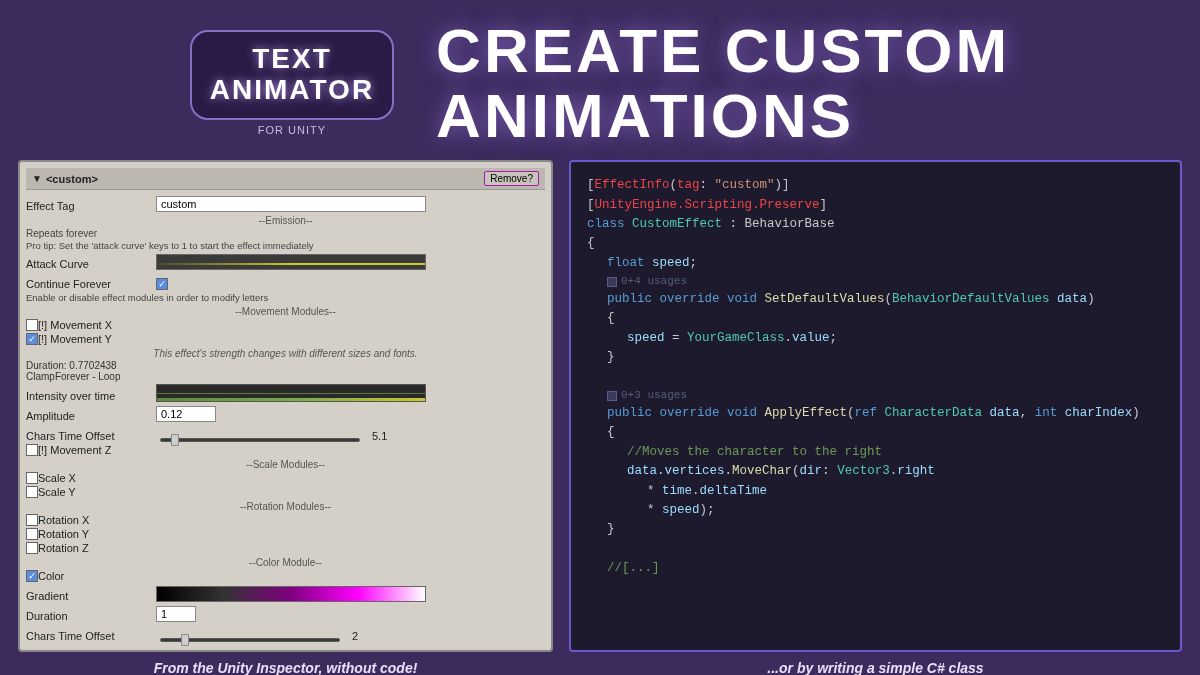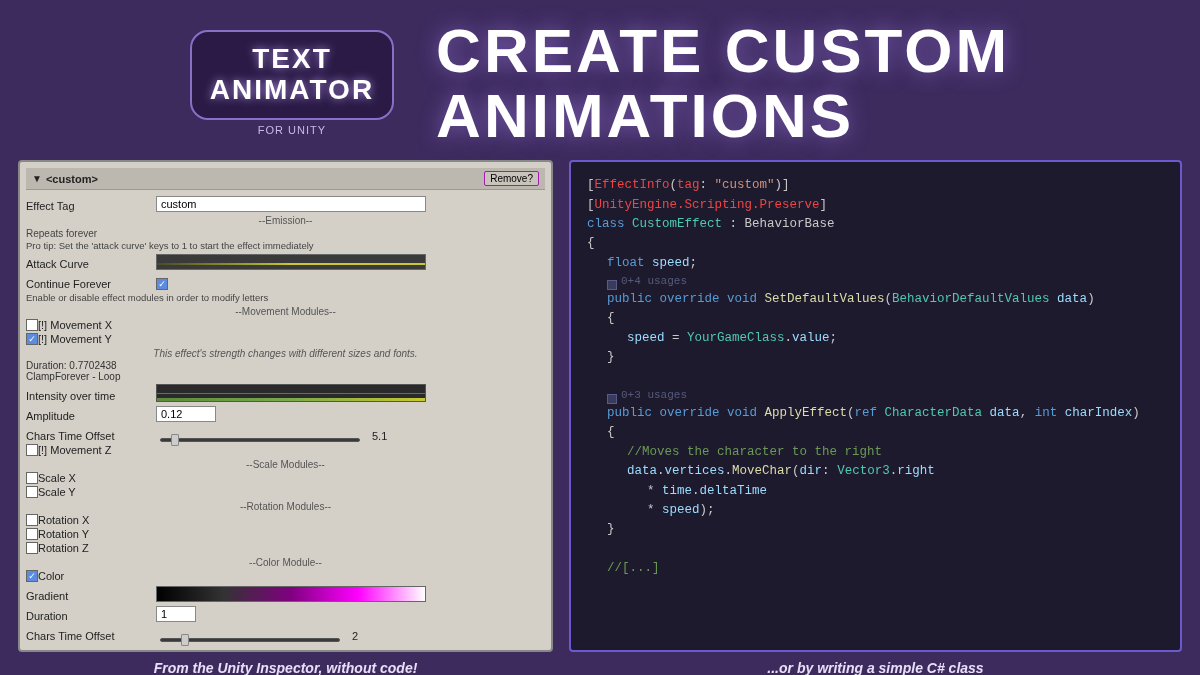--- a/index.html
+++ b/index.html
@@ -300,21 +300,21 @@
     .c-string { color: #ce9178; }
     .c-keyword { color: #569cd6; }
     .c-class { color: #4ec9b0; }
     .c-base { color: #c8c8c8; }
     .c-var { color: #9cdcfe; }
     .c-punct { color: #c8c8c8; }
     .c-comment { color: #6a9955; }
     .c-method { color: #dcdcaa; text-align: right; }
     .c-param-type { color: #4ec9b0; }
     .c-param { color: #9cdcfe; }
-    .c-usages { color: #555a7a; font-size: 11px; display: flex; align-items: flex-end; gap: 4px; }
+    .c-usages { color: #555a7a; font-size: 11px; display: flex; align-items: center; gap: 4px; }
     .c-usages-box { width: 10px; height: 10px; background: #3a3a5a; border: 1px solid #5a5a8a; display: inline-block; }
     .indent1 { padding-left: 20px; }
     .indent2 { padding-left: 40px; }
     .indent3 { padding-left: 60px; }
 
     
     .captions {
       display: flex;
       padding: 8px 18px 0;
       gap: 16px;

